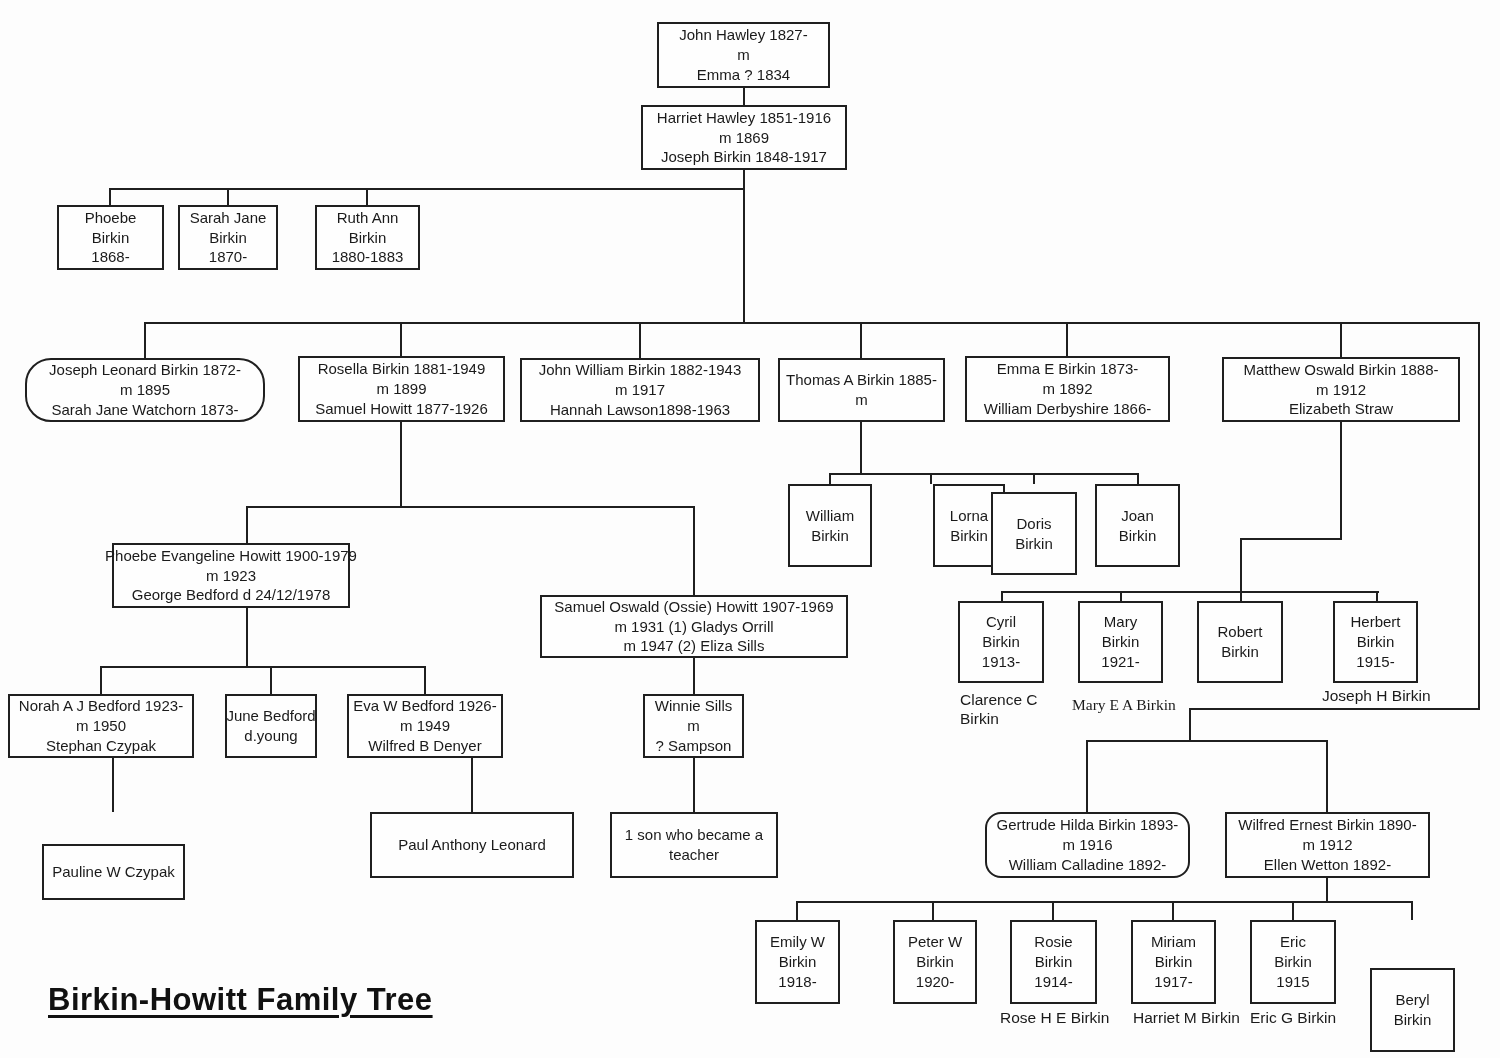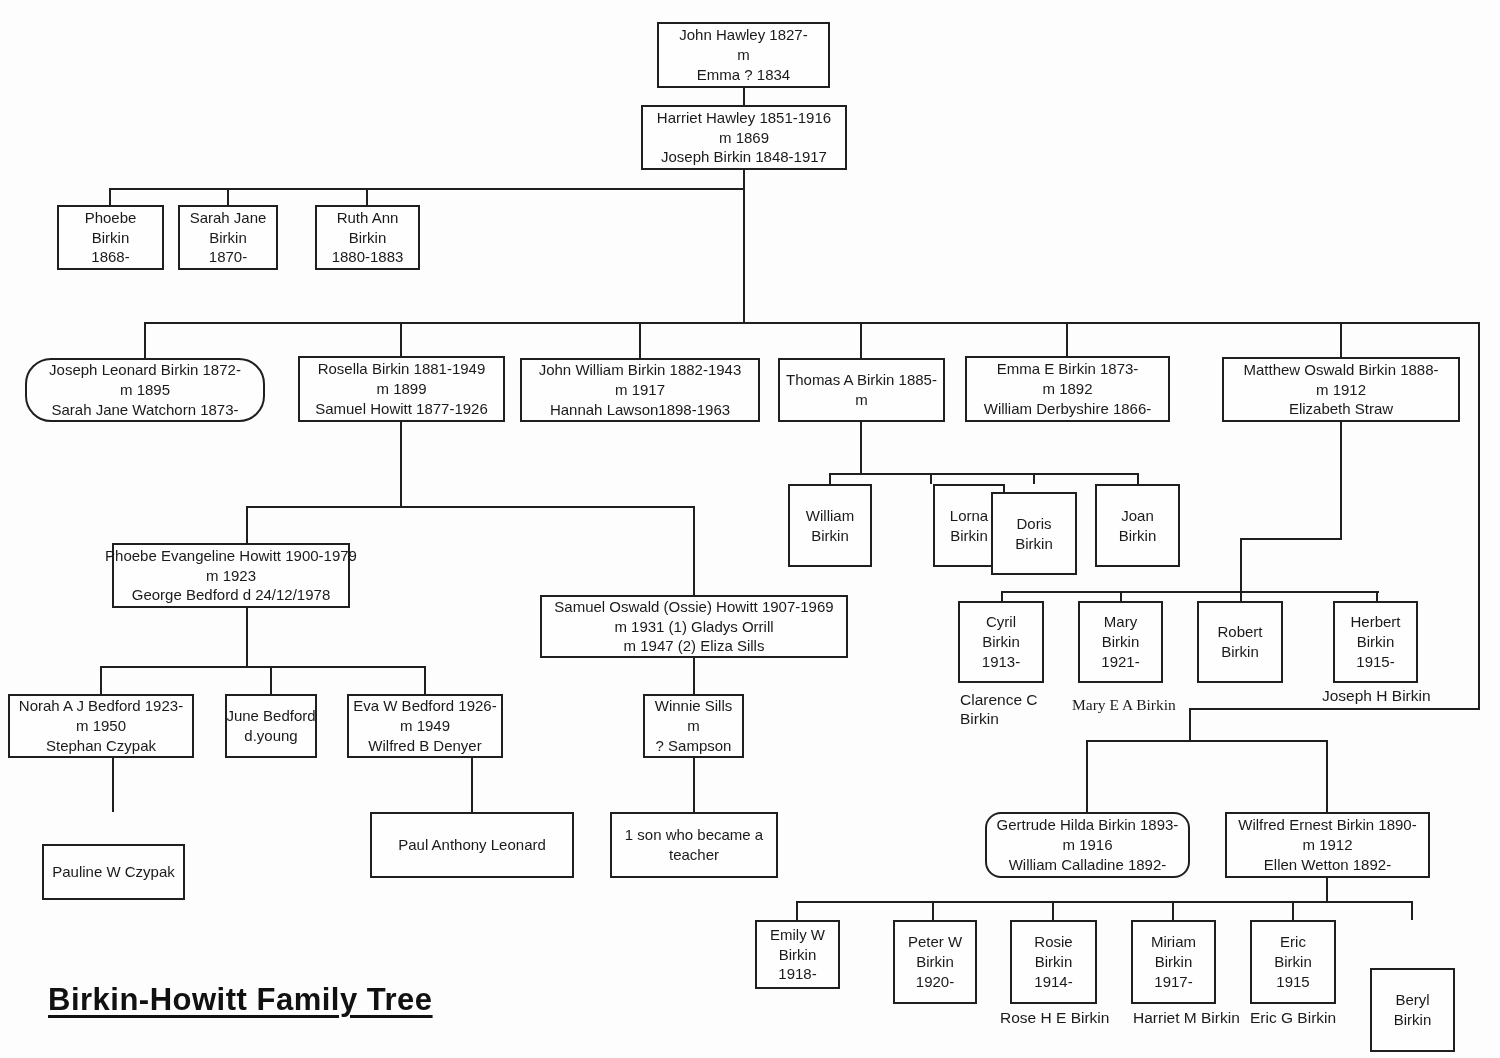--- a/index.html
+++ b/index.html
@@ -241,21 +241,21 @@
     <div class="person-box" style="left: 985px; top: 812px; width: 205px; height: 66px; border-radius: 16px;">
       <div class="box-line">Gertrude Hilda Birkin 1893-</div>
       <div class="box-line">m 1916</div>
       <div class="box-line">William Calladine 1892-</div>
     </div>
     <div class="person-box" style="left: 1225px; top: 812px; width: 205px; height: 66px;">
       <div class="box-line">Wilfred Ernest Birkin 1890-</div>
       <div class="box-line">m 1912</div>
       <div class="box-line">Ellen Wetton 1892-</div>
     </div>
-    <div class="person-box" style="left: 755px; top: 920px; width: 85px; height: 69px;">
+    <div class="person-box" style="left: 755px; top: 920px; width: 85px; height: 84px;">
       <div class="box-line">Emily W</div>
       <div class="box-line">Birkin</div>
       <div class="box-line">1918-</div>
     </div>
     <div class="person-box" style="left: 893px; top: 920px; width: 84px; height: 84px;">
       <div class="box-line">Peter W</div>
       <div class="box-line">Birkin</div>
       <div class="box-line">1920-</div>
     </div>
     <div class="person-box" style="left: 1010px; top: 920px; width: 87px; height: 84px;">

